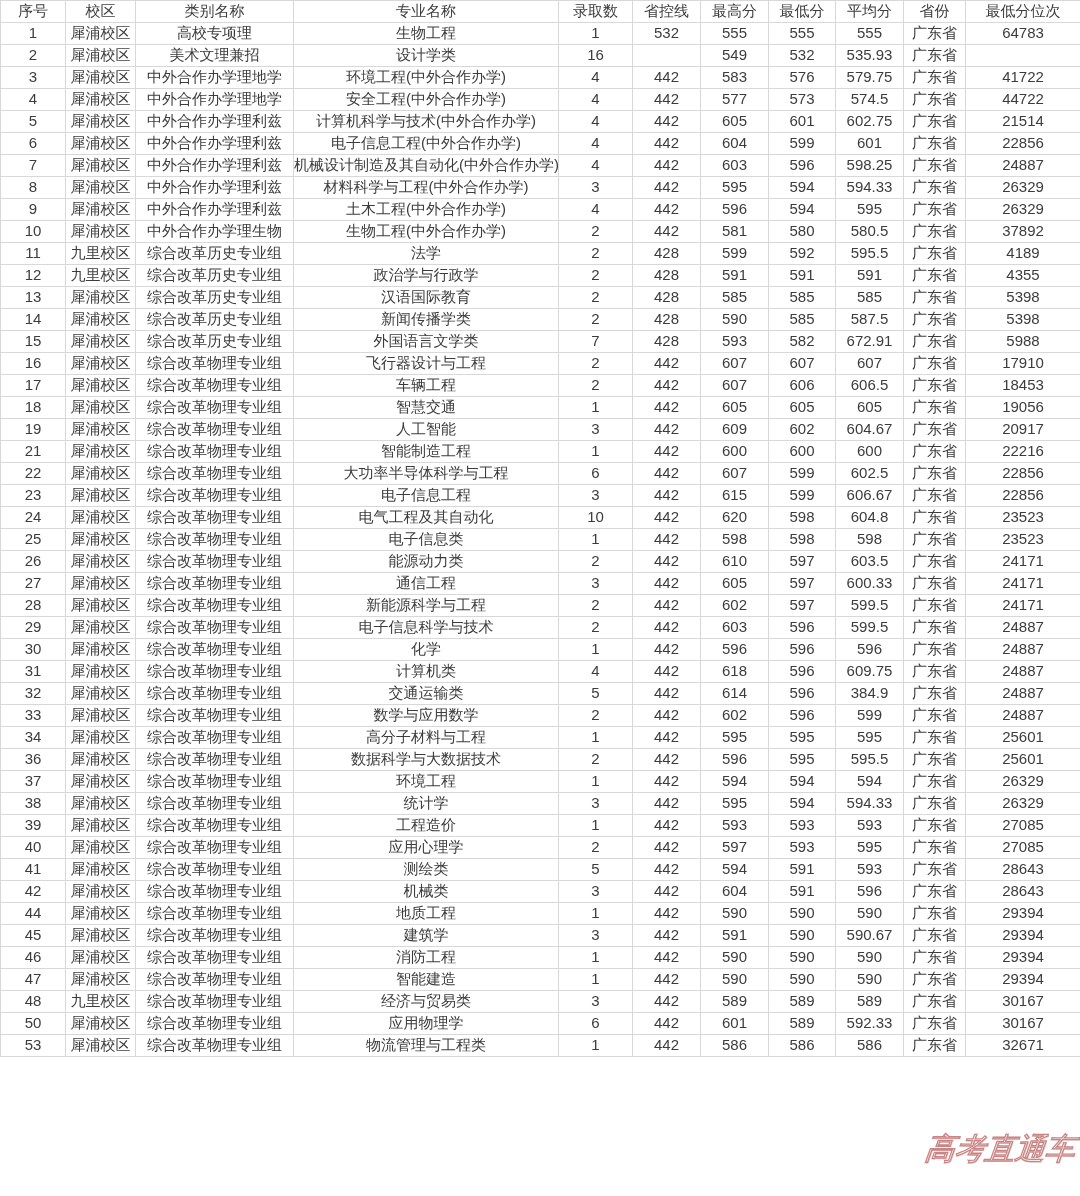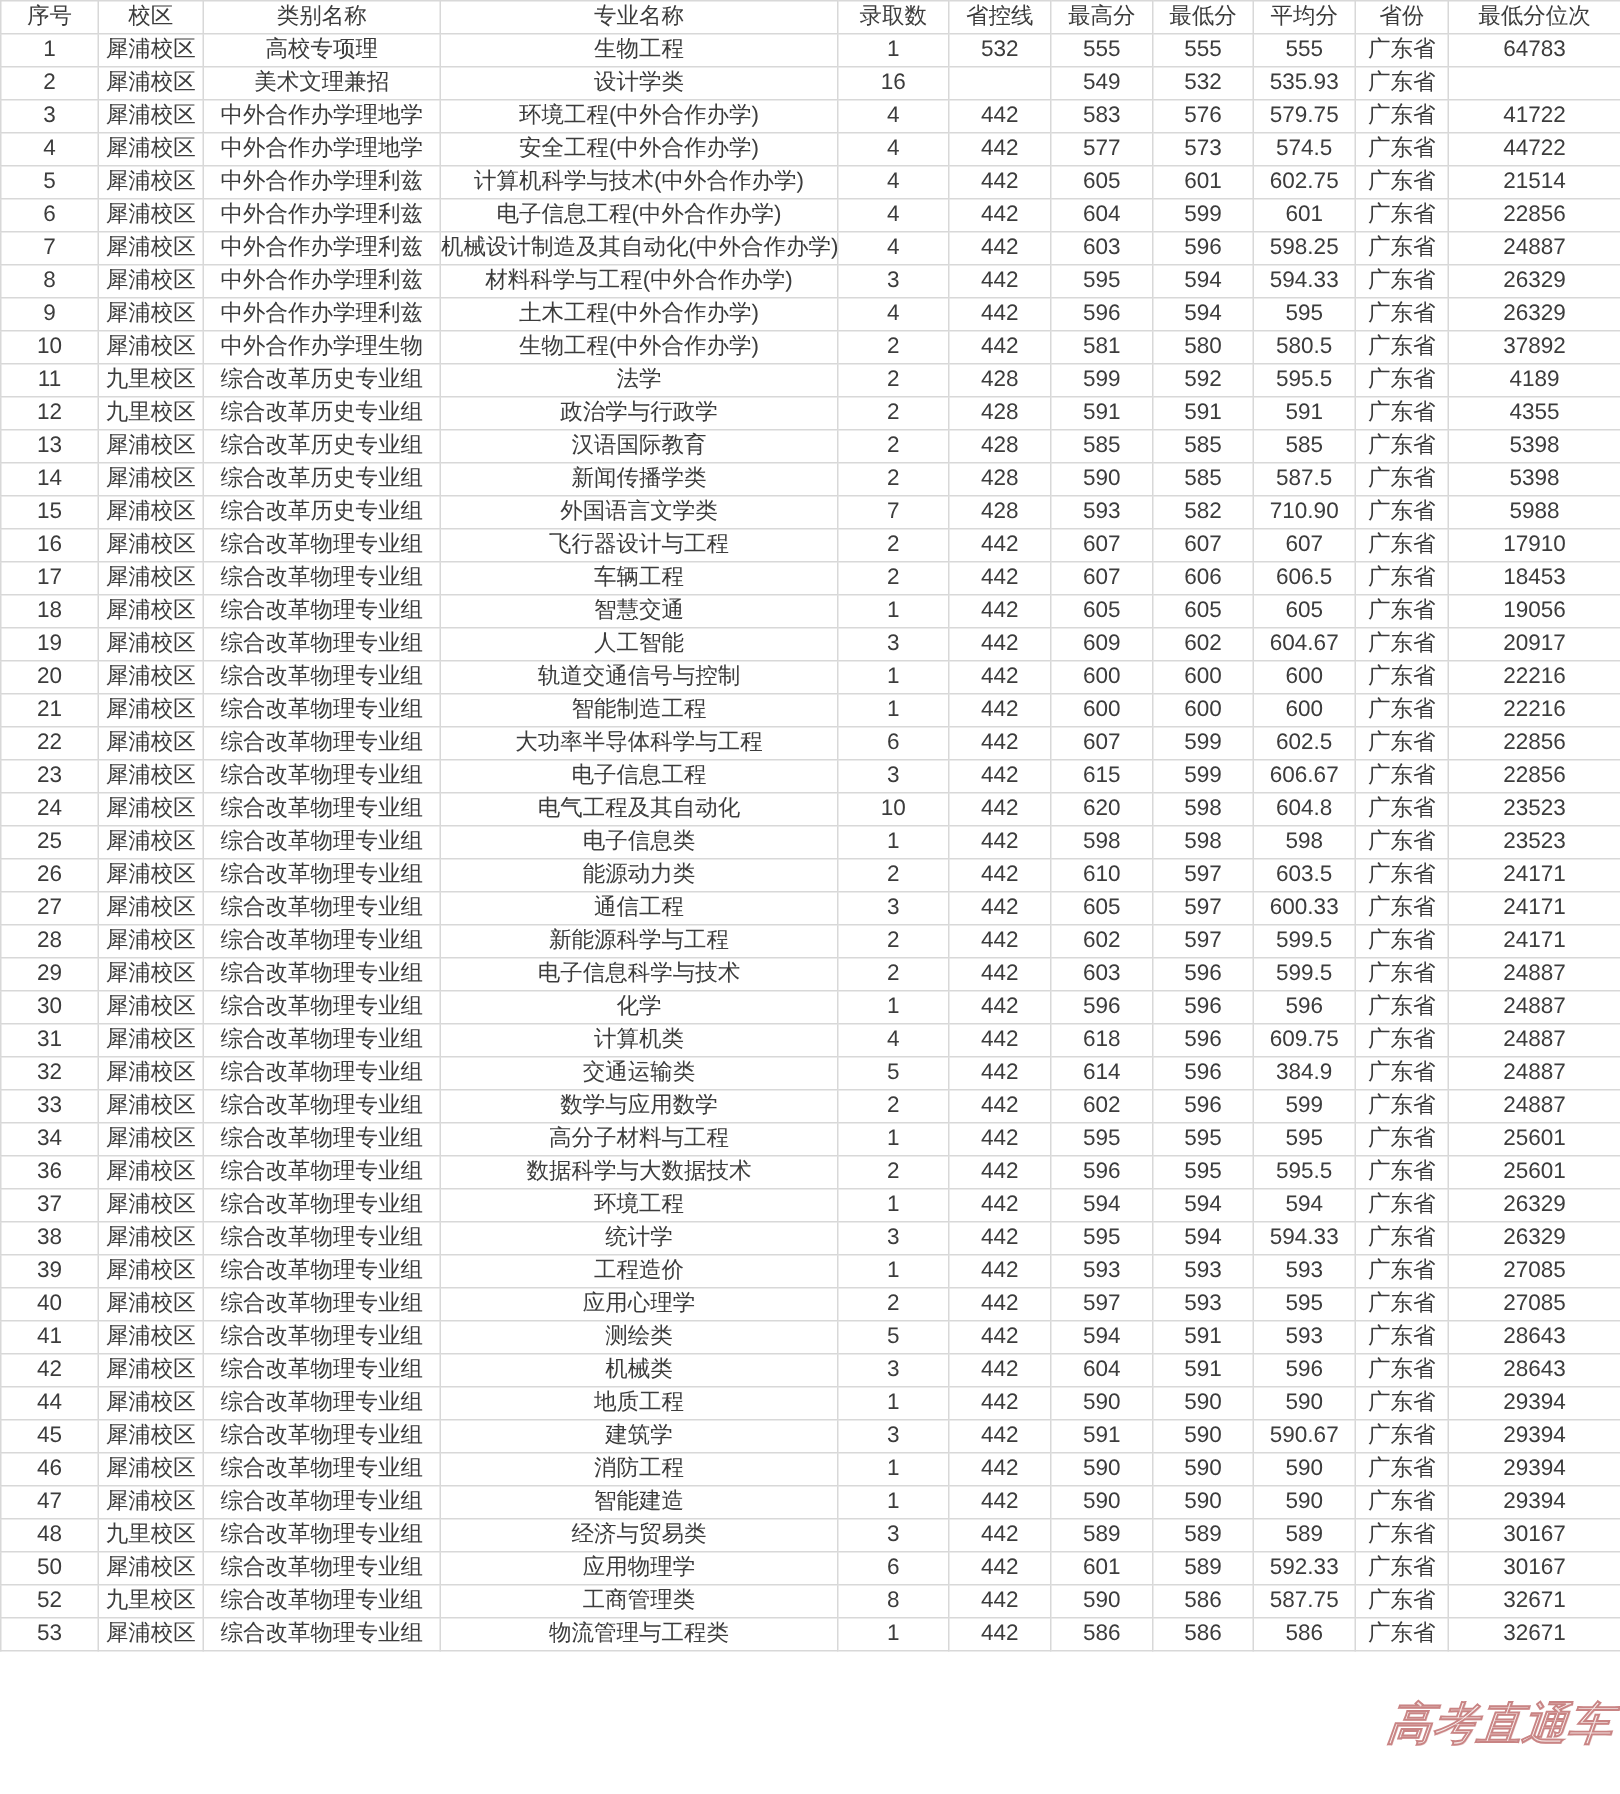--- a/index.html
+++ b/index.html
@@ -270,21 +270,21 @@
       </tr>
       <tr>
         <td>15</td>
         <td>犀浦校区</td>
         <td>综合改革历史专业组</td>
         <td>外国语言文学类</td>
         <td>7</td>
         <td>428</td>
         <td>593</td>
         <td>582</td>
-        <td>710.90</td>
+        <td>672.91</td>
         <td>广东省</td>
         <td>5988</td>
       </tr>
       <tr>
         <td>16</td>
         <td>犀浦校区</td>
         <td>综合改革物理专业组</td>
         <td>飞行器设计与工程</td>
         <td>2</td>
         <td>442</td>
@@ -327,46 +327,33 @@
         <td>人工智能</td>
         <td>3</td>
         <td>442</td>
         <td>609</td>
         <td>602</td>
         <td>604.67</td>
         <td>广东省</td>
         <td>20917</td>
       </tr>
       <tr>
-        <td>20</td>
-        <td>犀浦校区</td>
-        <td>综合改革物理专业组</td>
-        <td>轨道交通信号与控制</td>
+        <td>21</td>
+        <td>犀浦校区</td>
+        <td>综合改革物理专业组</td>
+        <td>智能制造工程</td>
         <td>1</td>
         <td>442</td>
         <td>600</td>
         <td>600</td>
         <td>600</td>
         <td>广东省</td>
         <td>22216</td>
       </tr>
       <tr>
-        <td>21</td>
-        <td>犀浦校区</td>
-        <td>综合改革物理专业组</td>
-        <td>智能制造工程</td>
-        <td>1</td>
-        <td>442</td>
-        <td>600</td>
-        <td>600</td>
-        <td>600</td>
-        <td>广东省</td>
-        <td>22216</td>
-      </tr>
-      <tr>
         <td>22</td>
         <td>犀浦校区</td>
         <td>综合改革物理专业组</td>
         <td>大功率半导体科学与工程</td>
         <td>6</td>
         <td>442</td>
         <td>607</td>
         <td>599</td>
         <td>602.5</td>
         <td>广东省</td>
@@ -689,33 +676,20 @@
         <td>犀浦校区</td>
         <td>综合改革物理专业组</td>
         <td>应用物理学</td>
         <td>6</td>
         <td>442</td>
         <td>601</td>
         <td>589</td>
         <td>592.33</td>
         <td>广东省</td>
         <td>30167</td>
-      </tr>
-      <tr>
-        <td>52</td>
-        <td>九里校区</td>
-        <td>综合改革物理专业组</td>
-        <td>工商管理类</td>
-        <td>8</td>
-        <td>442</td>
-        <td>590</td>
-        <td>586</td>
-        <td>587.75</td>
-        <td>广东省</td>
-        <td>32671</td>
       </tr>
       <tr>
         <td>53</td>
         <td>犀浦校区</td>
         <td>综合改革物理专业组</td>
         <td>物流管理与工程类</td>
         <td>1</td>
         <td>442</td>
         <td>586</td>
         <td>586</td>

